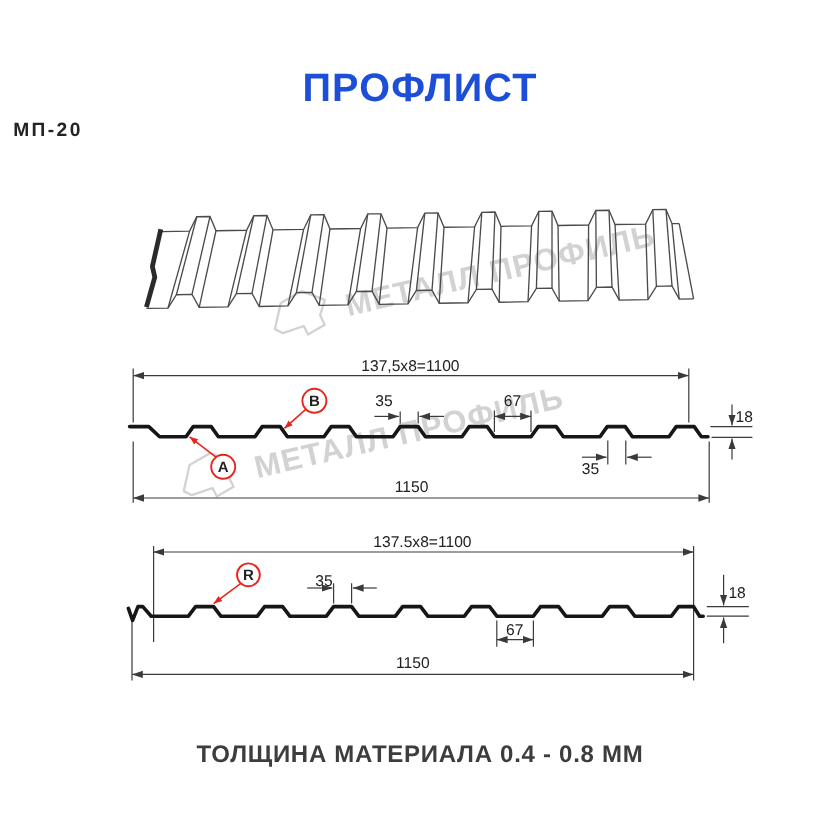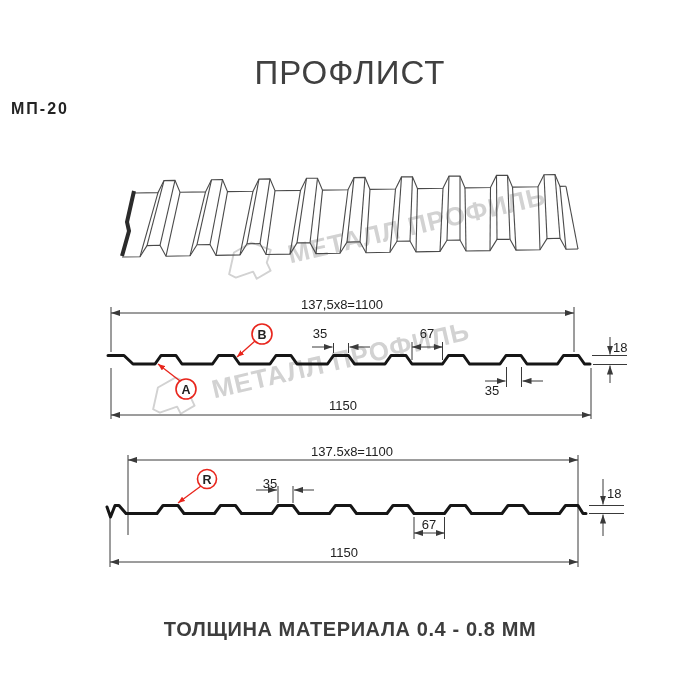--- a/index.html
+++ b/index.html
@@ -2,21 +2,21 @@
 <html><head>
 <meta charset="utf-8">
 <style>
   html,body{margin:0;padding:0;}
   body{
     width:700px;height:700px;position:relative;background:#ffffff;
     font-family:"Liberation Sans",sans-serif;overflow:hidden;
   }
   .title{
     position:absolute;left:0;top:54px;width:700px;text-align:center;
-    font-size:33px;font-weight:normal;letter-spacing:1px;color:#404040;z-index:3;
+    font-size:33px;font-weight:bold;letter-spacing:1px;color:#1d4ed8;z-index:3;
   }
   .subtitle{
     position:absolute;left:0;top:100px;width:700px;text-align:left;
     font-size:16px;font-weight:bold;letter-spacing:2px;color:#232323;z-index:3;padding-left:11px;
   }
   .footer{
     position:absolute;left:0;top:618px;width:700px;text-align:center;
     font-size:20px;font-weight:bold;letter-spacing:.6px;color:#3d3d3d;z-index:3;
   }
   .wm{

